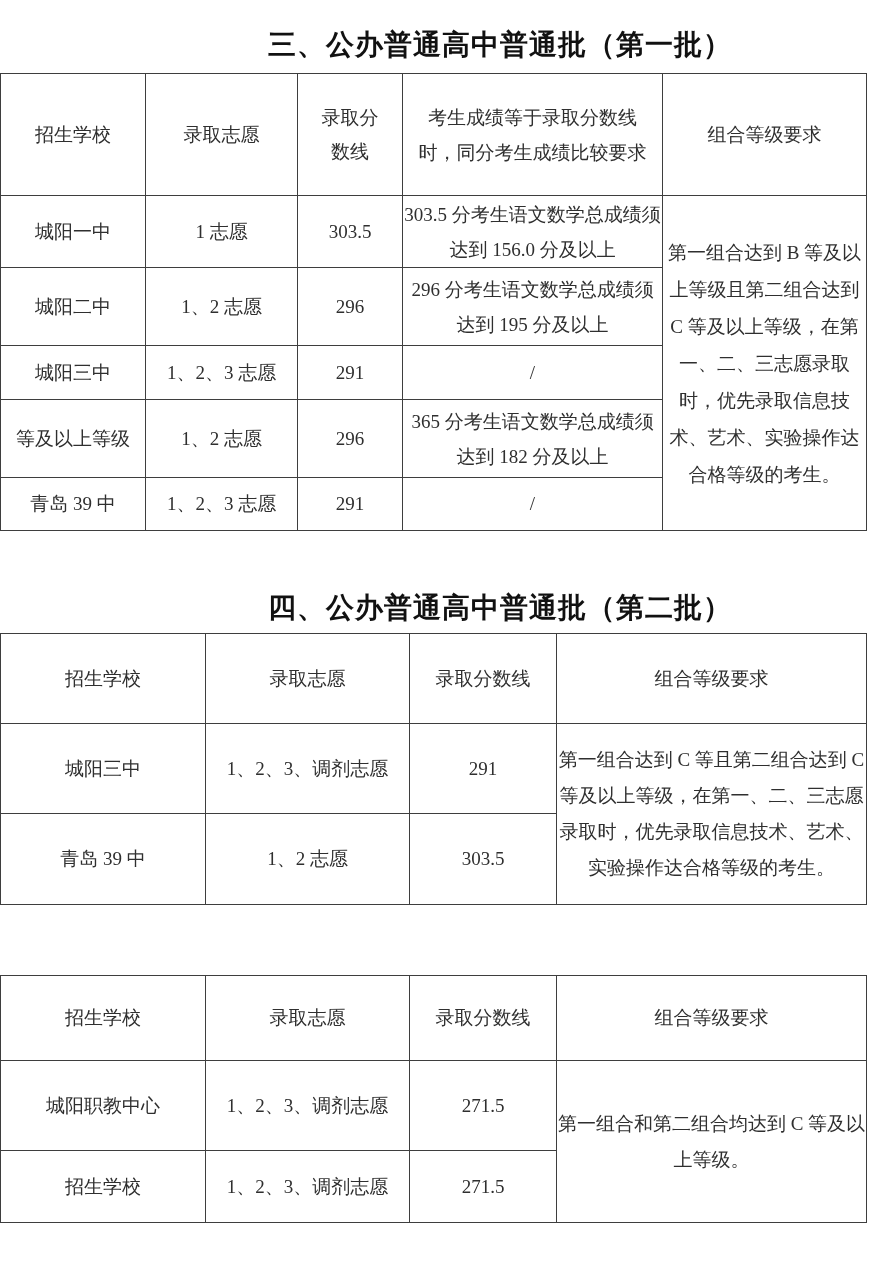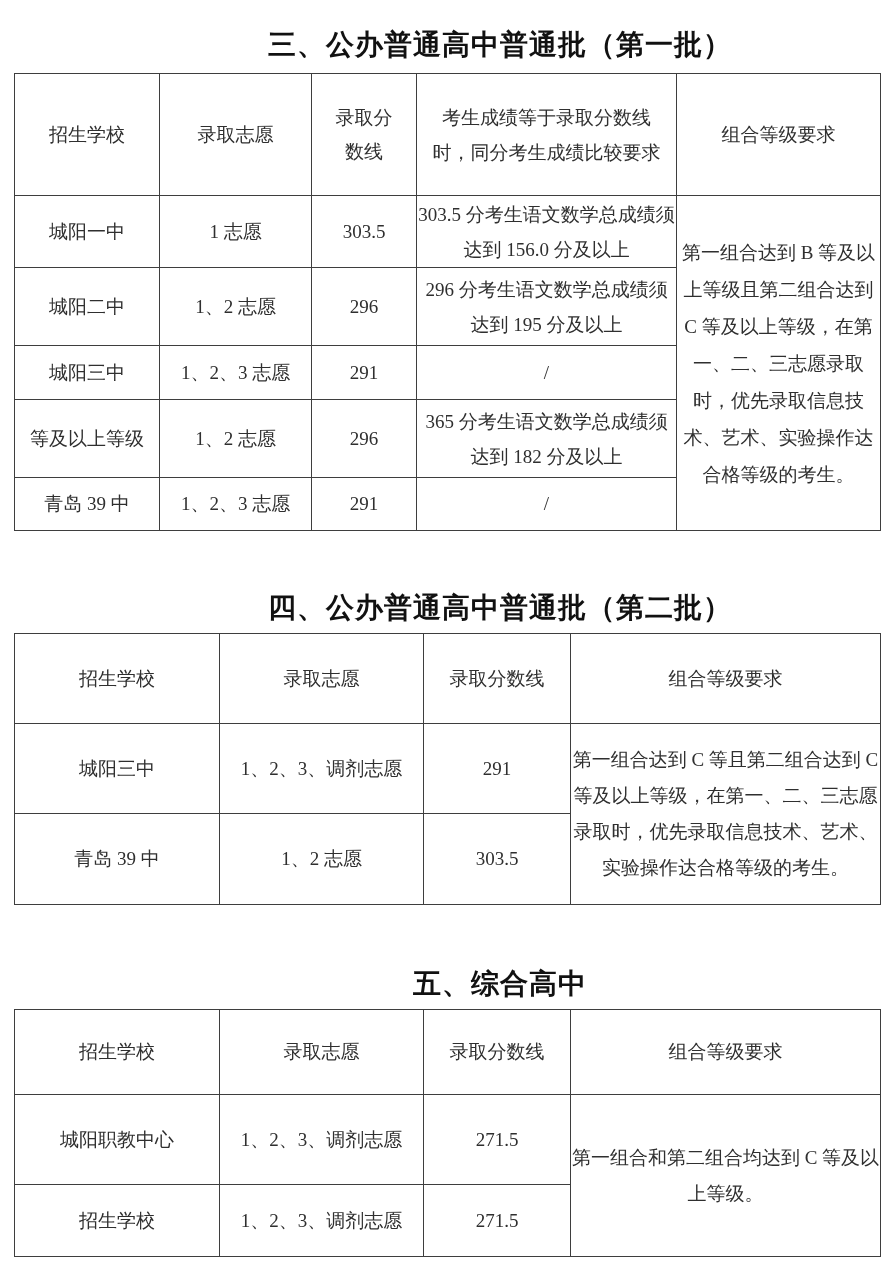--- a/index.html
+++ b/index.html
@@ -18,21 +18,20 @@
     color: #111111;
     font-size: 28px;
     line-height: 34px;
     margin: 0 0 0 105px;
     letter-spacing: 1px;
     text-align: center;
   }
   .doc-table {
     border-collapse: collapse;
     table-layout: fixed;
-    margin-left: 14px;
     width: 866px;
   }
   .doc-table td, .doc-table th {
     border: 1px solid #3e3e3e;
     font-weight: normal;
     font-size: 19px;
     text-align: center;
     vertical-align: middle;
     padding: 0;
     overflow: hidden;
@@ -148,21 +147,20 @@
       <tr class="rh91">
         <td>青岛 39 中</td>
         <td>1、2 志愿</td>
         <td>303.5</td>
       </tr>
     </tbody>
       </table>
   </section>
 
   <section class="mt3">
-    <h2 class="section-title">五、综合高中</h2>
     <div class="gap-t3"></div>
     <table class="doc-table">
       <colgroup>
         <col style="width:205px">
           <col style="width:204px">
           <col style="width:147px">
           <col style="width:310px">
       </colgroup>
       <tbody>
           <tr class="rh85">

